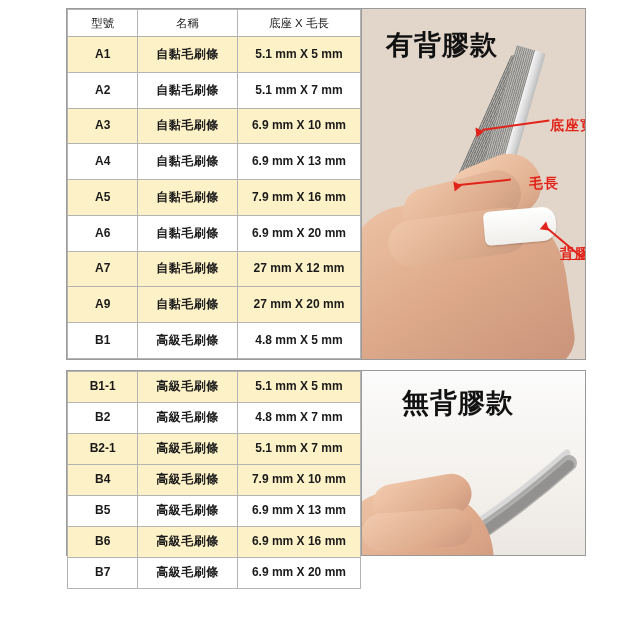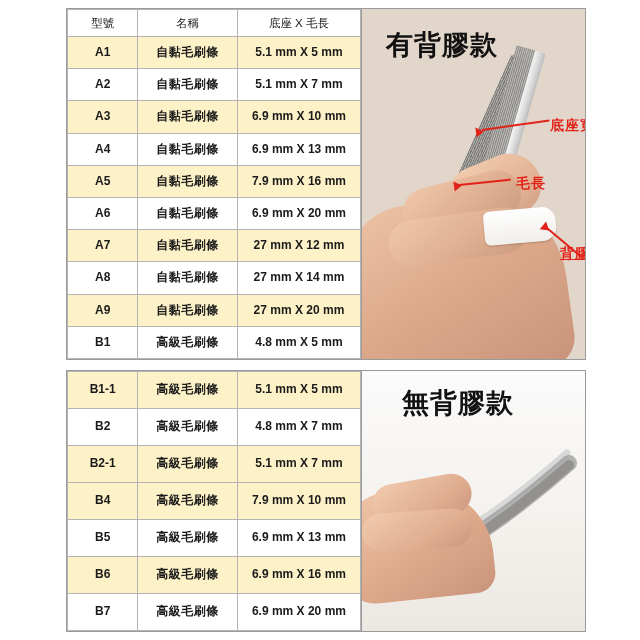--- a/index.html
+++ b/index.html
@@ -24,21 +24,21 @@
   .panel {
     position: absolute;
     left: 66px;
     width: 520px;
     border: 1px solid #9a9a9a;
     box-sizing: border-box;
     background: #fff;
     display: flex;
   }
   .panel-top { top: 8px; height: 352px; }
-  .panel-bottom { top: 370px; height: 262px; }
+  .panel-bottom { top: 370px; height: 186px; }
 
   .table-area {
     width: 295px;
     box-sizing: border-box;
     border-right: 1px solid #9a9a9a;
     display: flex;
     flex-direction: column;
   }
   .photo-area {
     flex: 1;
@@ -267,25 +267,20 @@
           <tr class="plain">
             <td class="cell-model">A6</td>
             <td class="cell-name">自黏毛刷條</td>
             <td class="cell-size">6.9 mm X 20 mm</td>
           </tr>
           <tr class="alt">
             <td class="cell-model">A7</td>
             <td class="cell-name">自黏毛刷條</td>
             <td class="cell-size">27 mm X 12 mm</td>
           </tr>
-          <tr class="plain">
-            <td class="cell-model">A8</td>
-            <td class="cell-name">自黏毛刷條</td>
-            <td class="cell-size">27 mm X 14 mm</td>
-          </tr>
           <tr class="alt">
             <td class="cell-model">A9</td>
             <td class="cell-name">自黏毛刷條</td>
             <td class="cell-size">27 mm X 20 mm</td>
           </tr>
           <tr class="plain">
             <td class="cell-model">B1</td>
             <td class="cell-name">高級毛刷條</td>
             <td class="cell-size">4.8 mm X 5 mm</td>
           </tr>
@@ -309,21 +304,21 @@
       <div class="finger f1"></div>
       <div class="finger f2"></div>
       <div class="tab-white"></div>
 
       <div class="arrow-line" style="left:120px; top:120px; width:68px; transform: rotate(-8deg);"></div>
       <div class="arrow-head" style="left:114px; top:118px; border-width:5px 8px 5px 0; border-color:transparent #e2231a transparent transparent; transform: rotate(172deg);"></div>
       <div class="callout" style="left:188px; top:108px;">底座寬</div>
 
       <div class="arrow-line" style="left:97px; top:175px; width:52px; transform: rotate(-6deg);"></div>
       <div class="arrow-head" style="left:92px; top:172px; border-width:5px 8px 5px 0; border-color:transparent #e2231a transparent transparent; transform: rotate(172deg);"></div>
-      <div class="callout" style="left:154px; top:166px;">毛長</div>
+      <div class="callout" style="left:167px; top:166px;">毛長</div>
 
       <div class="arrow-line" style="left:185px; top:218px; width:46px; transform: rotate(40deg);"></div>
       <div class="arrow-head" style="left:180px; top:214px; border-width:5px 8px 5px 0; border-color:transparent #e2231a transparent transparent; transform: rotate(220deg);"></div>
       <div class="callout" style="left:198px; top:236px;text-decoration:underline;">背膠</div>
 
       <div class="photo-title photo-title-top">有背膠款</div>
     </div>
   </div>
 
   <div class="panel panel-bottom">

